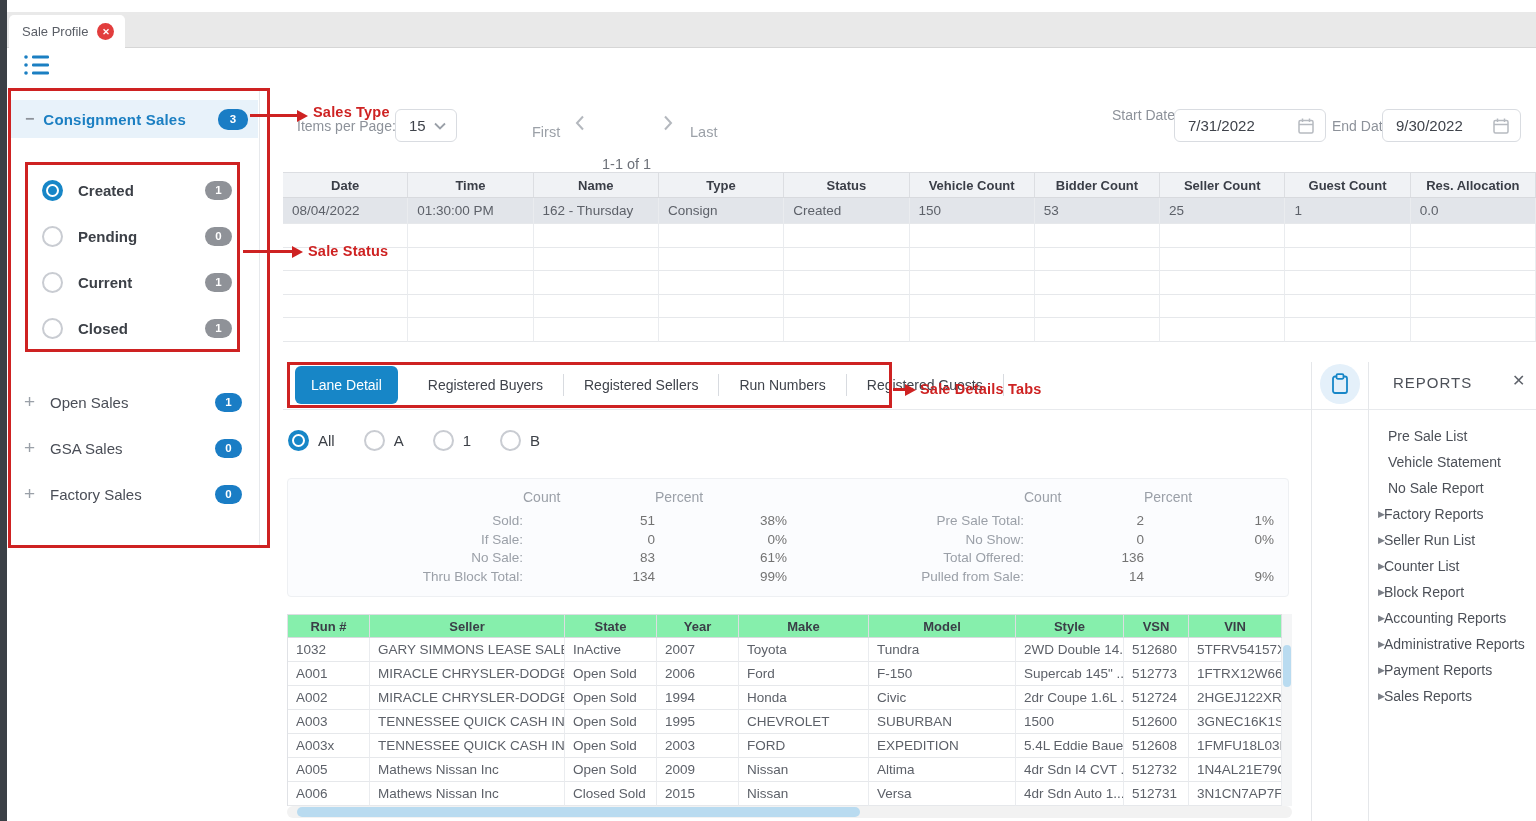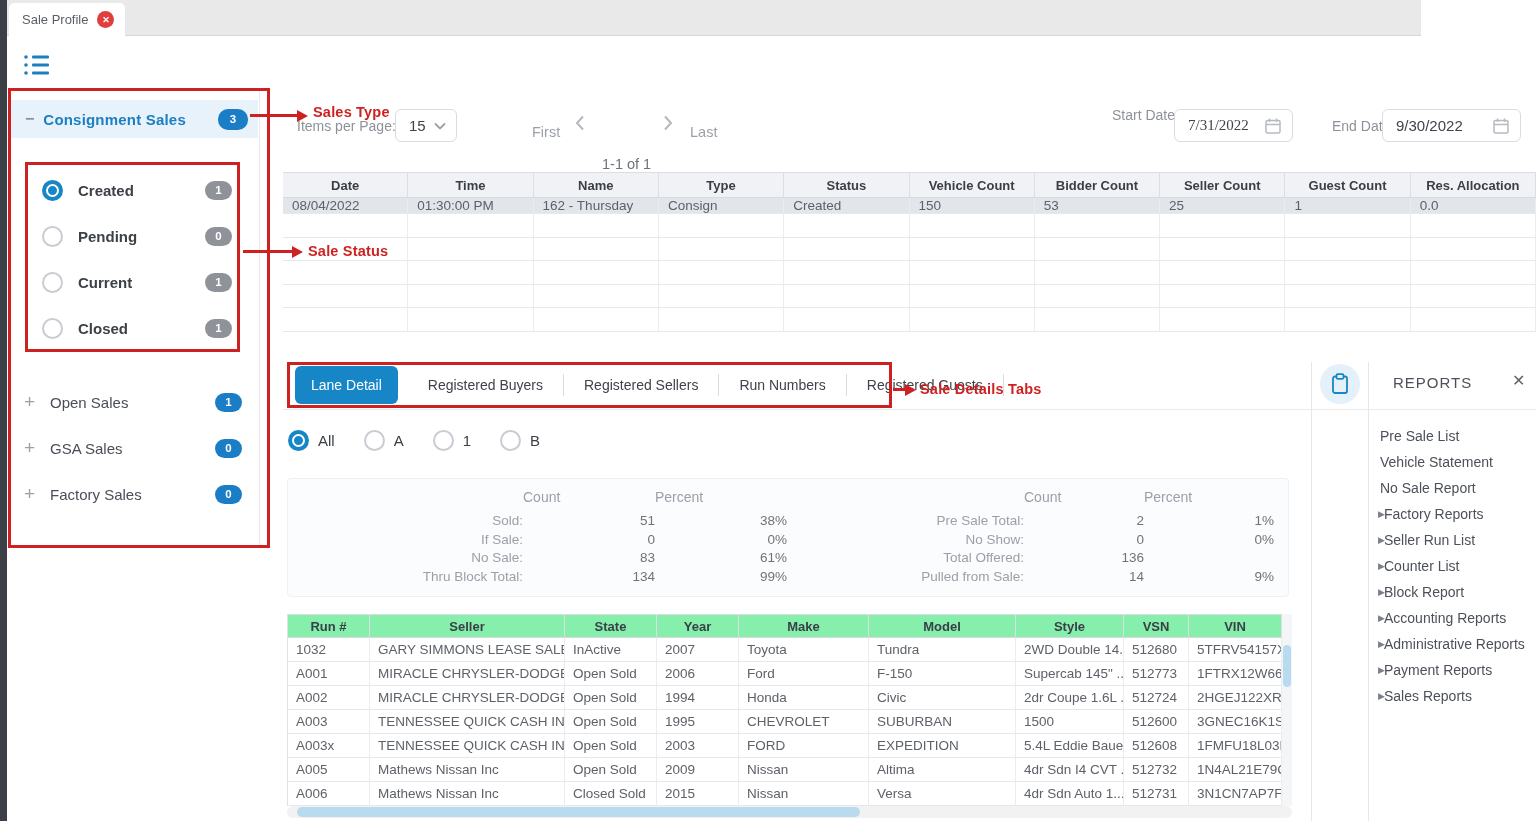--- a/index.html
+++ b/index.html
@@ -1,20 +1,20 @@
 <!DOCTYPE html>
 <html><head>
 <meta charset="utf-8">
 <style>
   * { margin:0; padding:0; box-sizing:border-box; }
   body { background:#cfcfcf; font-family:"Liberation Sans", sans-serif; }
   .screen { position:relative; width:1536px; height:821px; background:#fff; overflow:hidden; color:#4c5058; }
 
   
-  .tabbar { position:absolute; left:0; top:0; width:1421px; height:36px; background:#e9e9e9; border-bottom:1px solid #d6d6d6; }
+  .tabbar { position:absolute; left:0; top:12px; width:1536px; height:36px; background:#e9e9e9; border-bottom:1px solid #d6d6d6; }
   .tab { position:absolute; left:9px; top:3px; height:33px; background:#fff; border-radius:5px 5px 0 0; display:flex; align-items:center; gap:9px; padding:0 11px 0 13px; font-size:13px; color:#5a5e66; cursor:pointer; }
   .tab-close { width:17px; height:17px; border-radius:50%; background:#e23d3d; color:#fff; font-size:9px; font-weight:bold; display:flex; align-items:center; justify-content:center; cursor:pointer; }
   .left-strip { position:absolute; left:0; top:0; width:7px; height:821px; background:#3b4046; z-index:30; }
   .menu-btn { position:absolute; left:23px; top:53px; width:28px; height:24px; cursor:pointer; }
 
   
   .side-divider { position:absolute; left:259px; top:90px; width:1px; height:458px; background:#e7e9ec; }
   .consign-header { position:absolute; left:10px; top:100px; width:248px; height:38px; background:#e8f2fa; display:flex; align-items:center; cursor:pointer; }
   .consign-header .dash { color:#8d929a; font-size:16px; font-weight:700; margin-left:15px; }
   .consign-header .lbl { color:#1b7fc2; font-size:15px; font-weight:700; margin-left:9px; letter-spacing:.2px; }
@@ -45,21 +45,21 @@
   .select-box, .date-box { position:absolute; top:109px; height:33px; border:1px solid #d9dce1; border-radius:6px; background:#fff; display:flex; align-items:center; justify-content:space-between; padding:0 10px 0 13px; cursor:pointer; }
   .select-box .val, .date-box .val { font-size:15px; color:#3f434b; }
   .pg { position:absolute; top:124px; font-size:14.5px; color:#9ca1a8; cursor:pointer; }
   .pg.range { color:#6d7179; cursor:default;margin-top:32px; }
   .pg-ch { position:absolute; top:115px; cursor:pointer; }
 
   
   .sales-table { position:absolute; left:283px; top:172px; width:1253px; }
   .st-head { display:grid; grid-template-columns:repeat(10,1fr); height:26px; background:#f0f2f5; border-top:1px solid #dcdee2; border-bottom:1px solid #d8dade; }
   .st-head .c { font-size:13px; font-weight:700; color:#3a3e47; display:flex; align-items:center; justify-content:center; border-right:1px solid #dcdee2; }
-  .st-row { display:grid; grid-template-columns:repeat(10,1fr); height:16px; }
+  .st-row { display:grid; grid-template-columns:repeat(10,1fr); height:26px; }
   .st-row.data { background:#e2e5ea; cursor:pointer; }
   .st-row .c { font-size:13.5px; color:#5d6169; display:flex; align-items:center; padding-left:9px; border-right:1px solid #eaecef; border-bottom:1px solid #e6e8eb; overflow:hidden; white-space:nowrap; }
   .st-row.empty { height:23.6px; }
 
   
   .tabs-row { position:absolute; left:295px; top:366px; height:38px; display:flex; align-items:center; }
   .tab-active { height:38px; padding:0 16px; background:#1786c7; color:#fff; border-radius:6px; font-size:14px; display:flex; align-items:center; margin-right:10px; cursor:pointer; }
   .tab-item { font-size:14px; color:#3f434b; padding:0 20px; cursor:pointer; white-space:nowrap; }
   .tab-sep { width:1px; height:22px; background:#d8dbe0; }
   .hdiv { position:absolute; left:283px; top:409px; width:1253px; height:1px; background:#e8eaed; }
@@ -89,21 +89,21 @@
 
   
   .vdiv1 { position:absolute; left:1311px; top:362px; width:1px; height:459px; background:#e5e7ea; }
   .vdiv2 { position:absolute; left:1368px; top:362px; width:1px; height:459px; background:#e5e7ea; }
   .clip-btn { position:absolute; left:1320px; top:364px; width:40px; height:40px; border-radius:50%; background:#e4f0fa; display:flex; align-items:center; justify-content:center; cursor:pointer; }
   .reports-title { position:absolute; left:1393px; top:374px; font-size:15px; letter-spacing:1px; color:#4c5058; }
   .reports-close { position:absolute; left:1512px; top:371px; font-size:16px; color:#5f636b; cursor:pointer; }
   .reports-list { position:absolute; left:1368px; top:423px; width:168px; }
   .rep-item { height:26px; display:flex; align-items:center; font-size:14px; color:#4c5058; cursor:pointer; }
   .rep-item .tri { width:16px; padding-left:10px; font-size:9px; color:#7b7f87; }
-  .rep-item.simple { padding-left:12px; }
+  .rep-item.simple { padding-left:20px; }
 </style>
 </head>
 <body>
 
 <div class="screen">
 
   <div class="tabbar">
     <div class="tab">
       <span>Sale Profile</span>
       <span class="tab-close">✕</span>
@@ -193,21 +193,21 @@
   </div>
   <div class="pg range" style="left:602px;">1-1 of 1</div>
   <div class="pg-ch" style="left:663px;">
     <svg width="10" height="16" viewBox="0 0 10 16">
         <polyline points="2,1.5 8,8 2,14.5" fill="none" stroke="#b4b8be" stroke-width="2"></polyline>
       </svg>
   </div>
   <div class="pg" style="left:690px;">Last</div>
 
   <div class="t-lbl" style="left:1112px; top:107px;text-align:center;">Start Date</div>
-  <div class="date-box" style="left:1174px; width:119px;font-family:Liberation Serif, serif;">
+  <div class="date-box" style="left:1174px; width:152px;">
     <span class="val">7/31/2022</span>
     <svg width="18" height="18" viewBox="0 0 18 18">
         <rect x="2" y="3.5" width="14" height="12.5" rx="1.5" fill="none" stroke="#b6bac0" stroke-width="1.5"></rect>
         <line x1="2" y1="7.5" x2="16" y2="7.5" stroke="#b6bac0" stroke-width="1.5"></line>
         <line x1="5.5" y1="1.5" x2="5.5" y2="5" stroke="#b6bac0" stroke-width="1.5"></line>
         <line x1="12.5" y1="1.5" x2="12.5" y2="5" stroke="#b6bac0" stroke-width="1.5"></line>
       </svg>
   </div>
   <div class="t-lbl" style="left:1332px; top:118px;">End Date</div>
   <div class="date-box" style="left:1382px; width:139px;gap:10px;">

